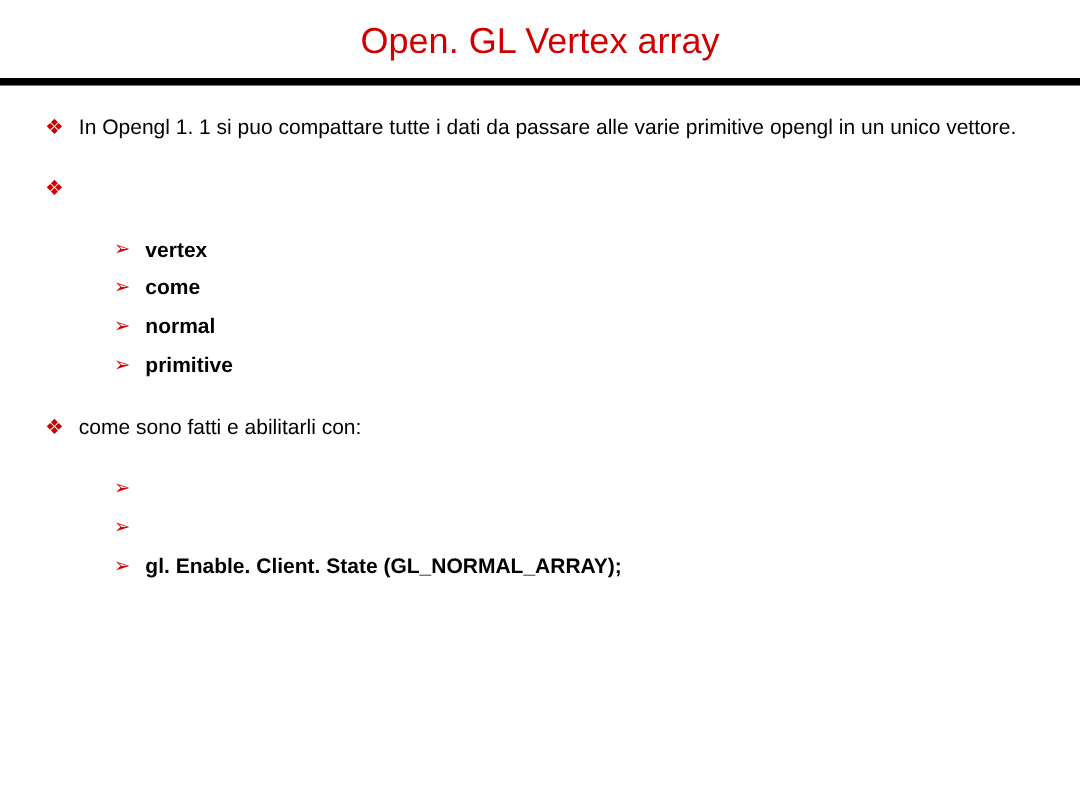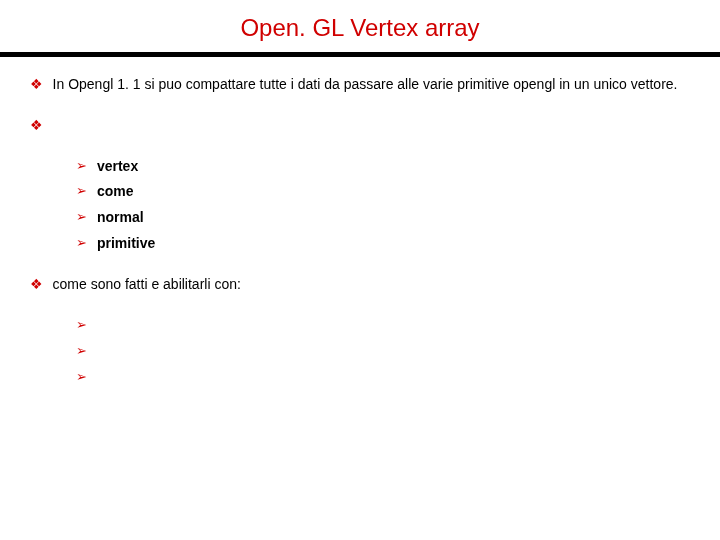--- a/index.html
+++ b/index.html
@@ -112,16 +112,17 @@
     <div class="sub-row">
       <span class="marker">➢</span>
     </div>
     <div class="spacer-sm"></div>
     <div class="sub-row">
       <span class="marker">➢</span>
     </div>
     <div class="spacer-sm"></div>
     <div class="sub-row">
       <span class="marker">➢</span>
+      <span class="text">gl. Enable. Client. State (GL_NORMAL_ARRAY);</span>
     </div>
   </div>
 
 </div>
 
 </body></html>

